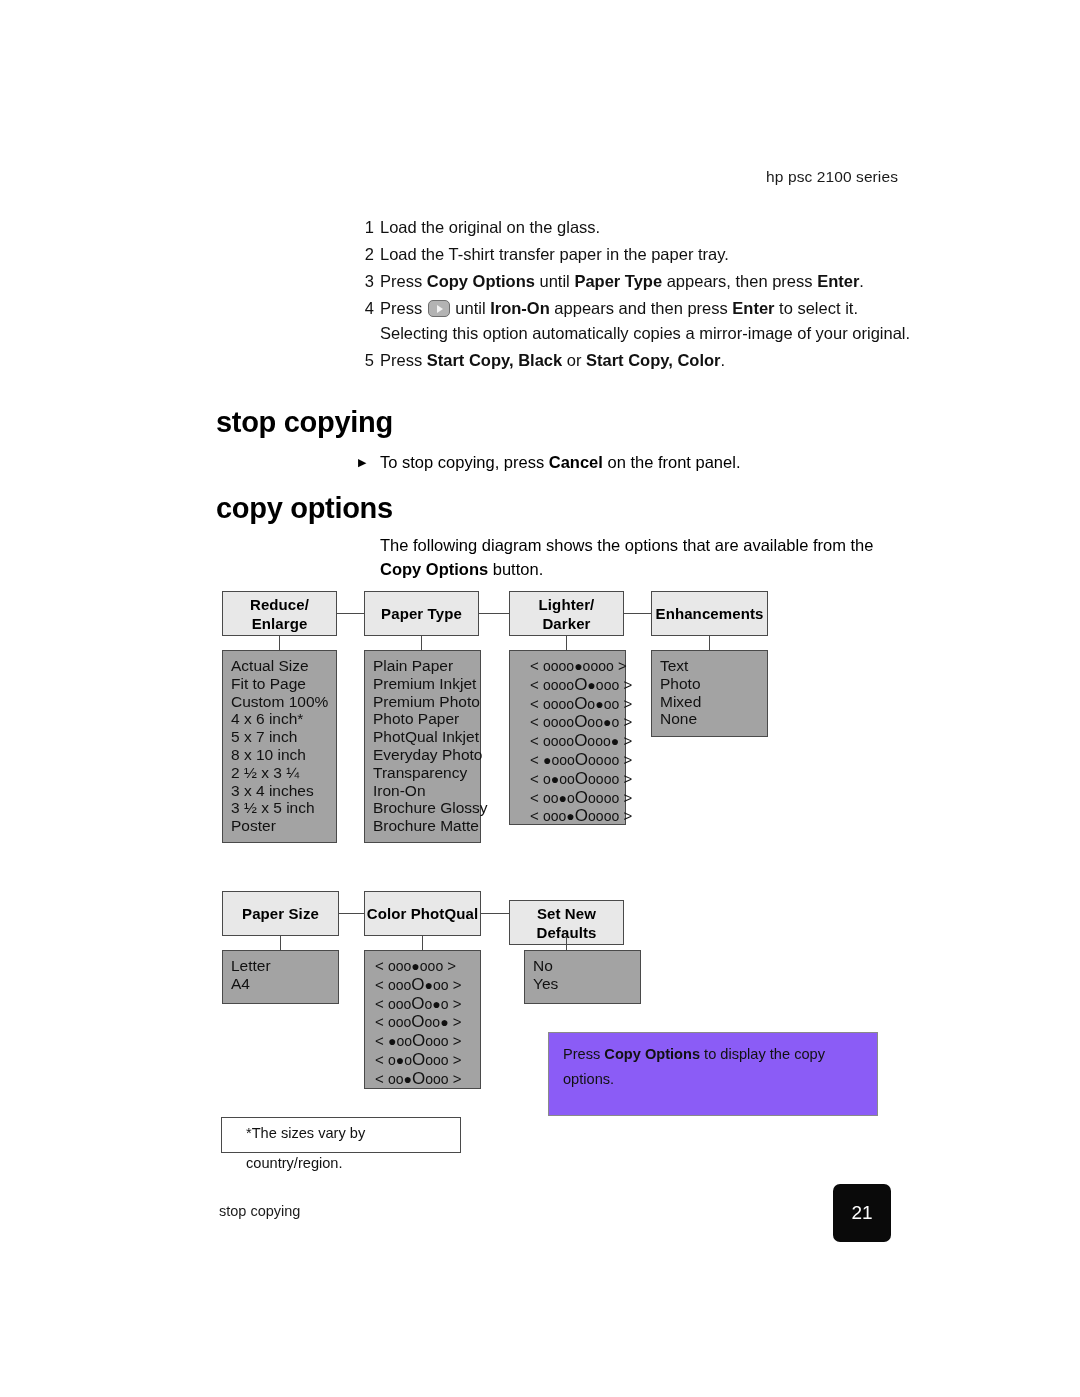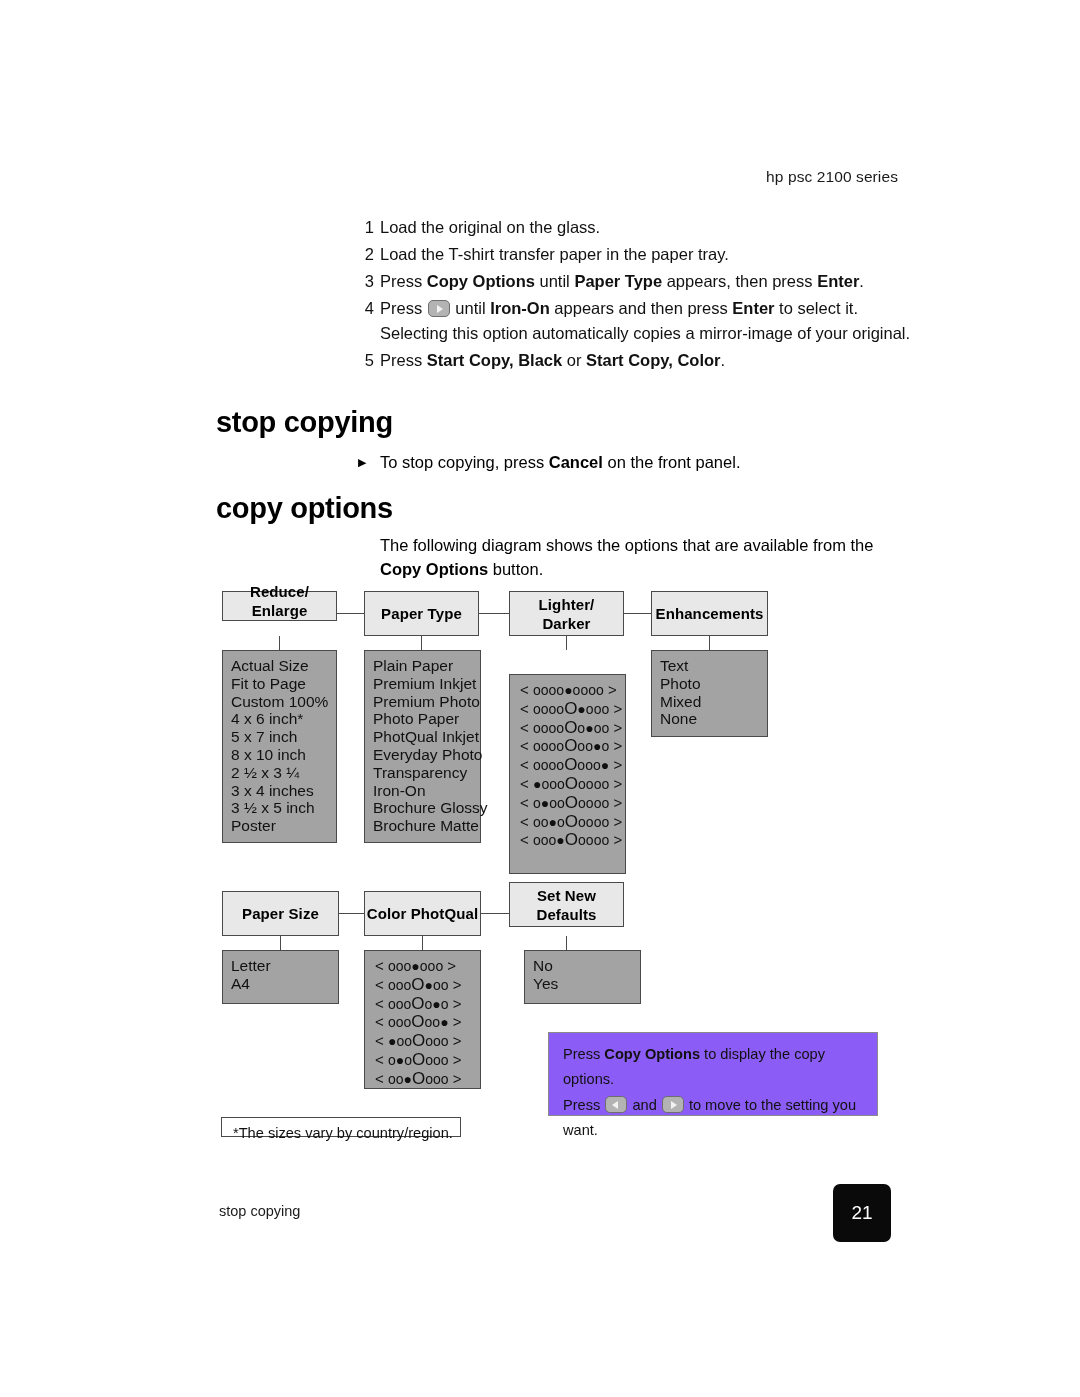--- a/index.html
+++ b/index.html
@@ -192,26 +192,26 @@
     width: 20px; height: 15px;
     vertical-align: -3px;
   }
 
   
   #footnote {
     position: absolute;
     left: 221px;
     top: 1117px;
     width: 240px;
-    height: 20px;
+    height: 36px;
     border: 1.4px solid #4a4a4a;
     box-sizing: border-box;
     font-size: 14.6px;
     line-height: 30px;
-    padding-left: 11px;
+    padding-left: 24px;
     color: #111;
   }
 
   
   #footer-text {
     position: absolute;
     left: 219px;
     top: 1203px;
     font-size: 14.5px;
     color: #1a1a1a;
@@ -262,21 +262,21 @@
       </div>
     </div>
 
   <div class="h1" id="h-stop">stop copying</div>
   <div class="bullet-line" id="bullet-stop"><span class="bt">▶</span><span>To stop copying, press </span><b>Cancel</b><span> on the front panel.</span></div>
 
   <div class="h1" id="h-copy">copy options</div>
   <div class="intro" id="intro-copy"><span>The following diagram shows the options that are available from the </span><b>Copy Options</b><span> button.</span></div>
 
   <div id="diagram">
-      <div class="hdr-box" style="left: 222px; top: 591px; width: 115px; height: 30px; align-items: flex-end;">
+      <div class="hdr-box" style="left: 222px; top: 591px; width: 115px; height: 45px;">
         <div>Reduce/<br>Enlarge</div>
       </div>
       <div class="conn-v" style="left: 278.7px; top: 636px; height: 14px;"></div>
       <div class="list-box" style="left: 222px; top: 650px; width: 115px; height: 193px;">
         <span class="li">Actual Size</span>
         <span class="li">Fit to Page</span>
         <span class="li">Custom 100%</span>
         <span class="li">4 x 6 inch*</span>
         <span class="li">5 x 7 inch</span>
         <span class="li">8 x 10 inch</span>
@@ -298,21 +298,21 @@
         <span class="li">Everyday Photo</span>
         <span class="li">Transparency</span>
         <span class="li">Iron-On</span>
         <span class="li">Brochure Glossy</span>
         <span class="li">Brochure Matte</span>
       </div>
       <div class="hdr-box" style="left: 509px; top: 591px; width: 115px; height: 45px;">
         <div>Lighter/<br>Darker</div>
       </div>
       <div class="conn-v" style="left: 565.7px; top: 636px; height: 14px;"></div>
-      <div class="list-box" style="left: 509px; top: 650px; width: 117px; height: 200px; padding-left: 10px; margin-top: 24px;">
+      <div class="list-box" style="left: 509px; top: 650px; width: 117px; height: 175px; padding-left: 20px;">
         <span class="dotrow"><span class="ang">&lt; </span><span class="d-s">o</span><span class="d-s">o</span><span class="d-s">o</span><span class="d-s">o</span><span class="d-f">●</span><span class="d-s">o</span><span class="d-s">o</span><span class="d-s">o</span><span class="d-s">o</span><span class="ang"> &gt;</span></span>
         <span class="dotrow"><span class="ang">&lt; </span><span class="d-s">o</span><span class="d-s">o</span><span class="d-s">o</span><span class="d-s">o</span><span class="d-b">O</span><span class="d-f">●</span><span class="d-s">o</span><span class="d-s">o</span><span class="d-s">o</span><span class="ang"> &gt;</span></span>
         <span class="dotrow"><span class="ang">&lt; </span><span class="d-s">o</span><span class="d-s">o</span><span class="d-s">o</span><span class="d-s">o</span><span class="d-b">O</span><span class="d-s">o</span><span class="d-f">●</span><span class="d-s">o</span><span class="d-s">o</span><span class="ang"> &gt;</span></span>
         <span class="dotrow"><span class="ang">&lt; </span><span class="d-s">o</span><span class="d-s">o</span><span class="d-s">o</span><span class="d-s">o</span><span class="d-b">O</span><span class="d-s">o</span><span class="d-s">o</span><span class="d-f">●</span><span class="d-s">o</span><span class="ang"> &gt;</span></span>
         <span class="dotrow"><span class="ang">&lt; </span><span class="d-s">o</span><span class="d-s">o</span><span class="d-s">o</span><span class="d-s">o</span><span class="d-b">O</span><span class="d-s">o</span><span class="d-s">o</span><span class="d-s">o</span><span class="d-f">●</span><span class="ang"> &gt;</span></span>
         <span class="dotrow"><span class="ang">&lt; </span><span class="d-f">●</span><span class="d-s">o</span><span class="d-s">o</span><span class="d-s">o</span><span class="d-b">O</span><span class="d-s">o</span><span class="d-s">o</span><span class="d-s">o</span><span class="d-s">o</span><span class="ang"> &gt;</span></span>
         <span class="dotrow"><span class="ang">&lt; </span><span class="d-s">o</span><span class="d-f">●</span><span class="d-s">o</span><span class="d-s">o</span><span class="d-b">O</span><span class="d-s">o</span><span class="d-s">o</span><span class="d-s">o</span><span class="d-s">o</span><span class="ang"> &gt;</span></span>
         <span class="dotrow"><span class="ang">&lt; </span><span class="d-s">o</span><span class="d-s">o</span><span class="d-f">●</span><span class="d-s">o</span><span class="d-b">O</span><span class="d-s">o</span><span class="d-s">o</span><span class="d-s">o</span><span class="d-s">o</span><span class="ang"> &gt;</span></span>
         <span class="dotrow"><span class="ang">&lt; </span><span class="d-s">o</span><span class="d-s">o</span><span class="d-s">o</span><span class="d-f">●</span><span class="d-b">O</span><span class="d-s">o</span><span class="d-s">o</span><span class="d-s">o</span><span class="d-s">o</span><span class="ang"> &gt;</span></span>
       </div>
@@ -343,35 +343,34 @@
       <div class="conn-v" style="left: 421.7px; top: 936px; height: 14px;"></div>
       <div class="list-box" style="left: 364px; top: 950px; width: 117px; height: 139px; padding-left: 10px;">
         <span class="dotrow"><span class="ang">&lt; </span><span class="d-s">o</span><span class="d-s">o</span><span class="d-s">o</span><span class="d-f">●</span><span class="d-s">o</span><span class="d-s">o</span><span class="d-s">o</span><span class="ang"> &gt;</span></span>
         <span class="dotrow"><span class="ang">&lt; </span><span class="d-s">o</span><span class="d-s">o</span><span class="d-s">o</span><span class="d-b">O</span><span class="d-f">●</span><span class="d-s">o</span><span class="d-s">o</span><span class="ang"> &gt;</span></span>
         <span class="dotrow"><span class="ang">&lt; </span><span class="d-s">o</span><span class="d-s">o</span><span class="d-s">o</span><span class="d-b">O</span><span class="d-s">o</span><span class="d-f">●</span><span class="d-s">o</span><span class="ang"> &gt;</span></span>
         <span class="dotrow"><span class="ang">&lt; </span><span class="d-s">o</span><span class="d-s">o</span><span class="d-s">o</span><span class="d-b">O</span><span class="d-s">o</span><span class="d-s">o</span><span class="d-f">●</span><span class="ang"> &gt;</span></span>
         <span class="dotrow"><span class="ang">&lt; </span><span class="d-f">●</span><span class="d-s">o</span><span class="d-s">o</span><span class="d-b">O</span><span class="d-s">o</span><span class="d-s">o</span><span class="d-s">o</span><span class="ang"> &gt;</span></span>
         <span class="dotrow"><span class="ang">&lt; </span><span class="d-s">o</span><span class="d-f">●</span><span class="d-s">o</span><span class="d-b">O</span><span class="d-s">o</span><span class="d-s">o</span><span class="d-s">o</span><span class="ang"> &gt;</span></span>
         <span class="dotrow"><span class="ang">&lt; </span><span class="d-s">o</span><span class="d-s">o</span><span class="d-f">●</span><span class="d-b">O</span><span class="d-s">o</span><span class="d-s">o</span><span class="d-s">o</span><span class="ang"> &gt;</span></span>
       </div>
-      <div class="hdr-box" style="left: 509px; top: 882px; width: 115px; height: 45px;">
+      <div class="hdr-box" style="left: 509px; top: 900px; width: 115px; height: 45px;">
         <div>Set New<br>Defaults</div>
       </div>
       <div class="conn-v" style="left: 565.7px; top: 936px; height: 14px;"></div>
       <div class="list-box" style="left: 509px; top: 950px; width: 117px; height: 54px; margin-left: 15px;">
         <span class="li">No</span>
         <span class="li">Yes</span>
       </div>
       <div class="conn-h" style="left: 339px; top: 912.7px; width: 25px;"></div>
       <div class="conn-h" style="left: 481px; top: 912.7px; width: 28px;"></div>
     </div>
 
   <div id="instr">
       <div><span>Press </span><b>Copy Options</b><span> to display the copy options.</span></div>
-      <div class="l2"><span>Press </span><span class="keyicon inline left"></span><span> and </span><span class="keyicon inline right"></span><span> to move to the setting you want.</span></div>
     </div>
 
   <div id="footnote">*The sizes vary by country/region.</div>
 
   <div id="footer-text">stop copying</div>
   <div id="page-num-box">
     <span>21</span>
   </div>
 
 </div>

